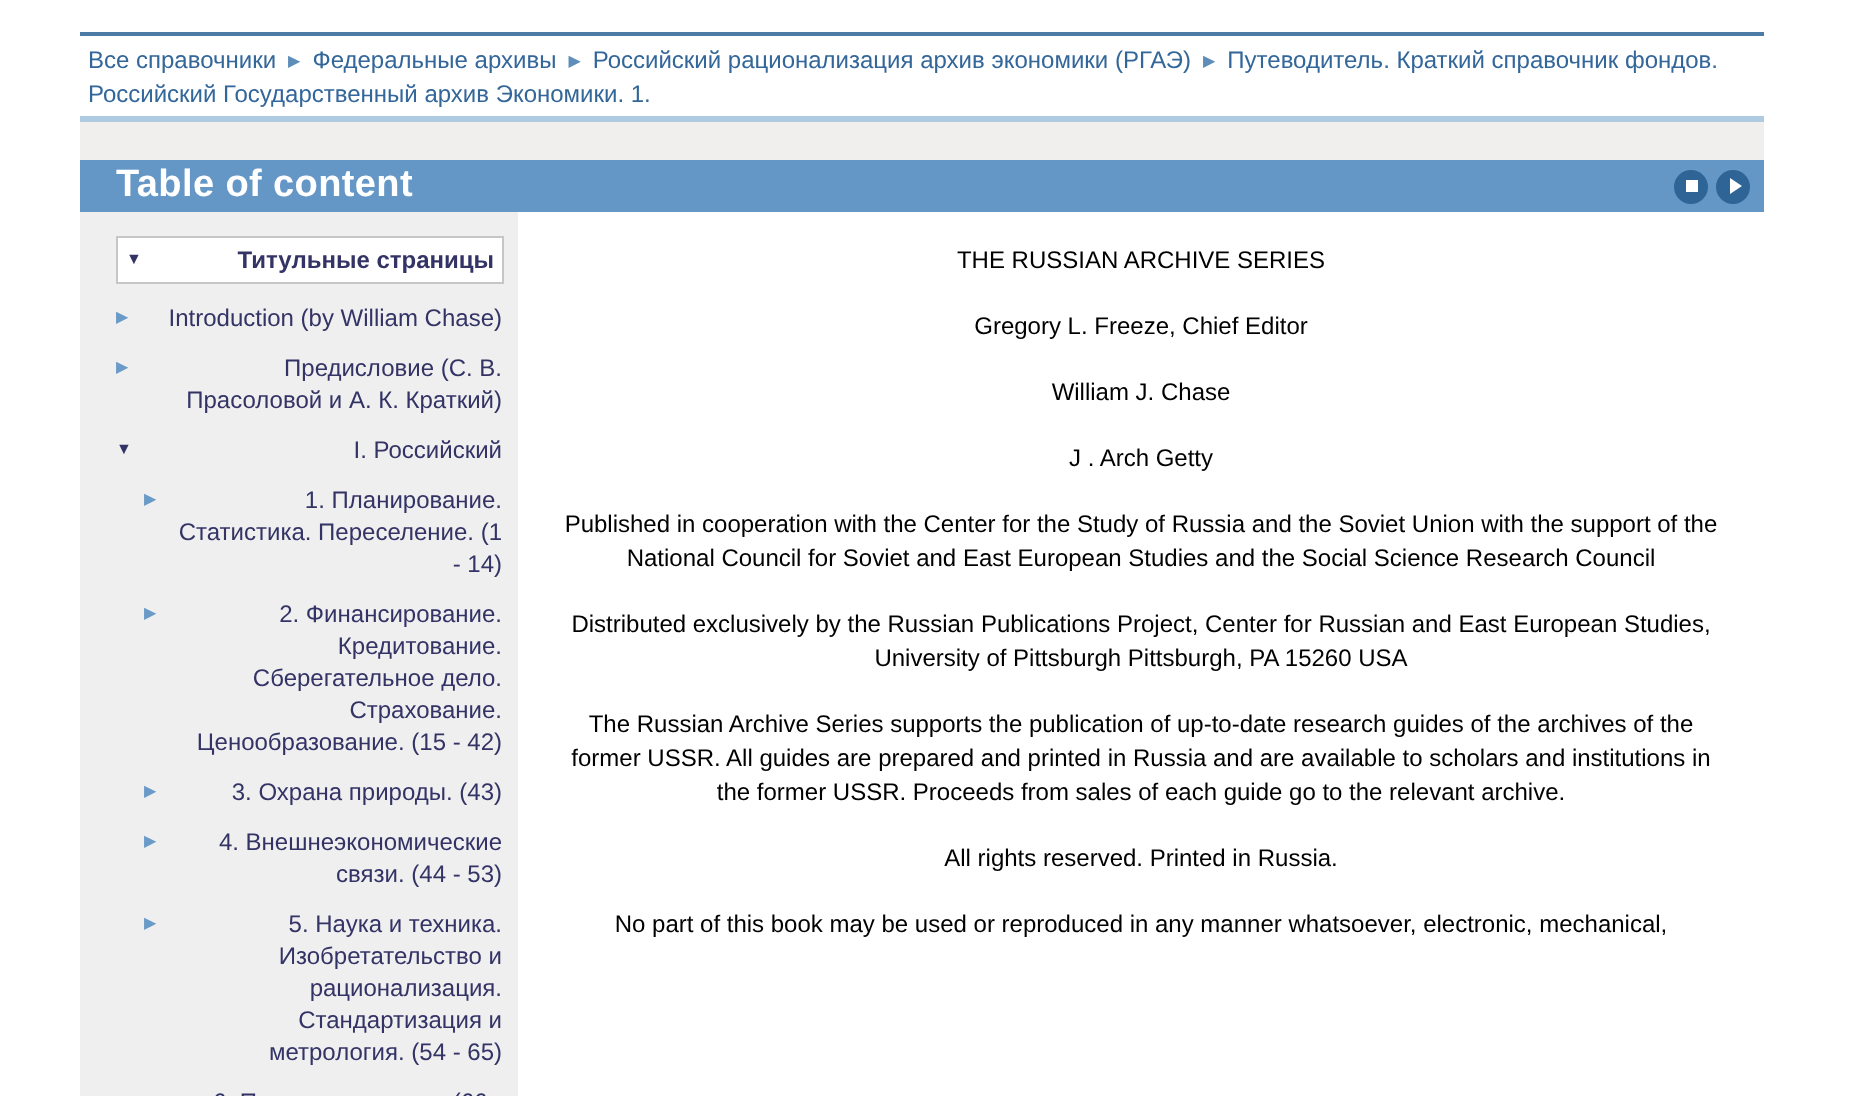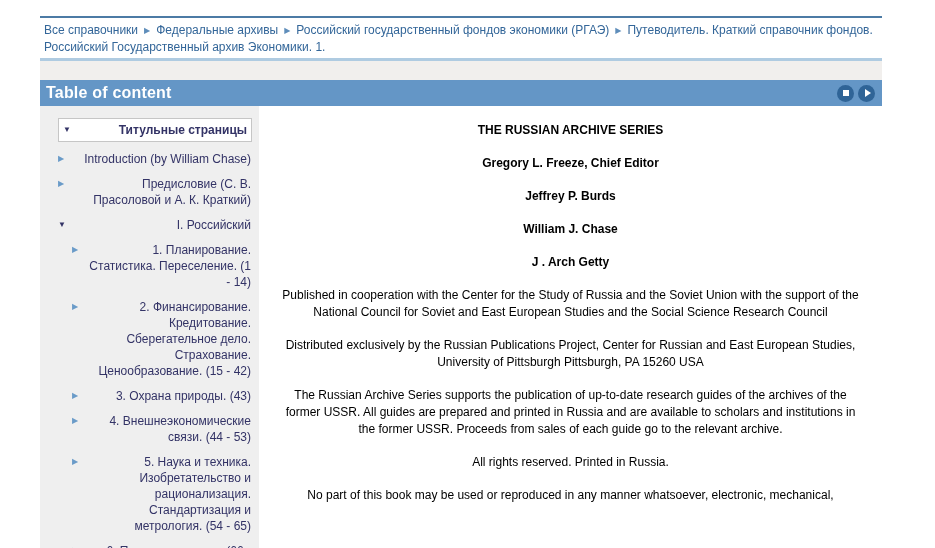--- a/index.html
+++ b/index.html
@@ -20,21 +20,21 @@
   .bc-link { color: #336699; text-decoration: none; cursor: pointer; margin-top: 32px; }
   .bc-arrow { color: #5E8DBA; font-size: 8px; padding: 0 6px; vertical-align: 1px; }
 
   .breadcrumb-rule { height: 3px; background: #AFCBE1; }
   .gap-strip { height: 19px; background: #F1EFED; }
 
   .panel-bar {
     height: 26px; background: #6496C6;
     display: flex; align-items: center;
   }
-  .panel-title { color: #ffffff; font-weight: bold; font-size: 16px; padding-left: 6px; letter-spacing: 0.2px; }
+  .panel-title { color: #ffffff; font-weight: bold; font-size: 19px; padding-left: 18px; letter-spacing: 0.2px; }
   .panel-icons { margin-left: auto; padding-right: 7px; display: flex; gap: 4px; }
   .circle-btn {
     width: 17px; height: 17px; border-radius: 50%;
     background: #2F6497; border: none; padding: 0;
     display: flex; align-items: center; justify-content: center;
     cursor: pointer;
   }
   .glyph-square { width: 6px; height: 6px; background: #ffffff; }
   .glyph-play {
     width: 0; height: 0; margin-left: 2px;
@@ -65,29 +65,29 @@
   .marker.expanded { color: #333366; }
   .tree-label { flex: 1; text-align: right; }
 
   .main {
     flex: 1; background: #ffffff; overflow: hidden;
     padding: 16px 22px 0 22px;
     text-align: center; color: #000000;
     font-size: 12px;
   }
   .block { margin: 0 0 16px 0; line-height: 17px; }
-  .block.heading { font-weight: bold; }
+  .block.heading { font-weight: normal; }
 </style>
 </head>
 <body>
 
 <div class="page">
   <div class="top-rule"></div>
 
-  <div class="breadcrumb"><a class="bc-link">Все справочники</a><span class="bc-arrow">▶</span><a class="bc-link">Федеральные архивы</a><span class="bc-arrow">▶</span><a class="bc-link">Российский государственный фондов экономики (РГАЭ)</a><span class="bc-arrow">▶</span><a class="bc-link">Путеводитель. Краткий справочник фондов. Российский Государственный архив Экономики. 1.</a></div>
+  <div class="breadcrumb"><a class="bc-link">Все справочники</a><span class="bc-arrow">▶</span><a class="bc-link">Федеральные архивы</a><span class="bc-arrow">▶</span><a class="bc-link">Российский рационализация архив экономики (РГАЭ)</a><span class="bc-arrow">▶</span><a class="bc-link">Путеводитель. Краткий справочник фондов. Российский Государственный архив Экономики. 1.</a></div>
 
   <div class="breadcrumb-rule"></div>
   <div class="gap-strip"></div>
 
   <div class="panel-bar">
     <span class="panel-title">Table of content</span>
     <span class="panel-icons">
       <button class="circle-btn">
         <span class="glyph-square"></span>
       </button>
@@ -136,21 +136,20 @@
           <span class="tree-label">5. Наука и техника. Изобретательство и рационализация. Стандартизация и метрология. (54 - 65)</span>
         </div>
         <div class="tree-item level1">
           <span class="marker collapsed">▶</span>
           <span class="tree-label">6. Промышленность. (66 - 1064)</span>
         </div>
       </div>
     <div class="main">
         <div class="block heading">THE RUSSIAN ARCHIVE SERIES</div>
         <div class="block heading">Gregory L. Freeze, Chief Editor</div>
-        <div class="block heading">Jeffrey P. Burds</div>
         <div class="block heading">William J. Chase</div>
         <div class="block heading">J . Arch Getty</div>
         <div class="block paragraph">Published in cooperation with the Center for the Study of Russia and the Soviet Union with the support of the National Council for Soviet and East European Studies and the Social Science Research Council</div>
         <div class="block paragraph">Distributed exclusively by the Russian Publications Project, Center for Russian and East European Studies, University of Pittsburgh Pittsburgh, PA 15260 USA</div>
         <div class="block paragraph">The Russian Archive Series supports the publication of up-to-date research guides of the archives of the former USSR. All guides are prepared and printed in Russia and are available to scholars and institutions in the former USSR. Proceeds from sales of each guide go to the relevant archive.</div>
         <div class="block paragraph">All rights reserved. Printed in Russia.</div>
         <div class="block paragraph">No part of this book may be used or reproduced in any manner whatsoever, electronic, mechanical,</div>
       </div>
   </div>
 </div>

